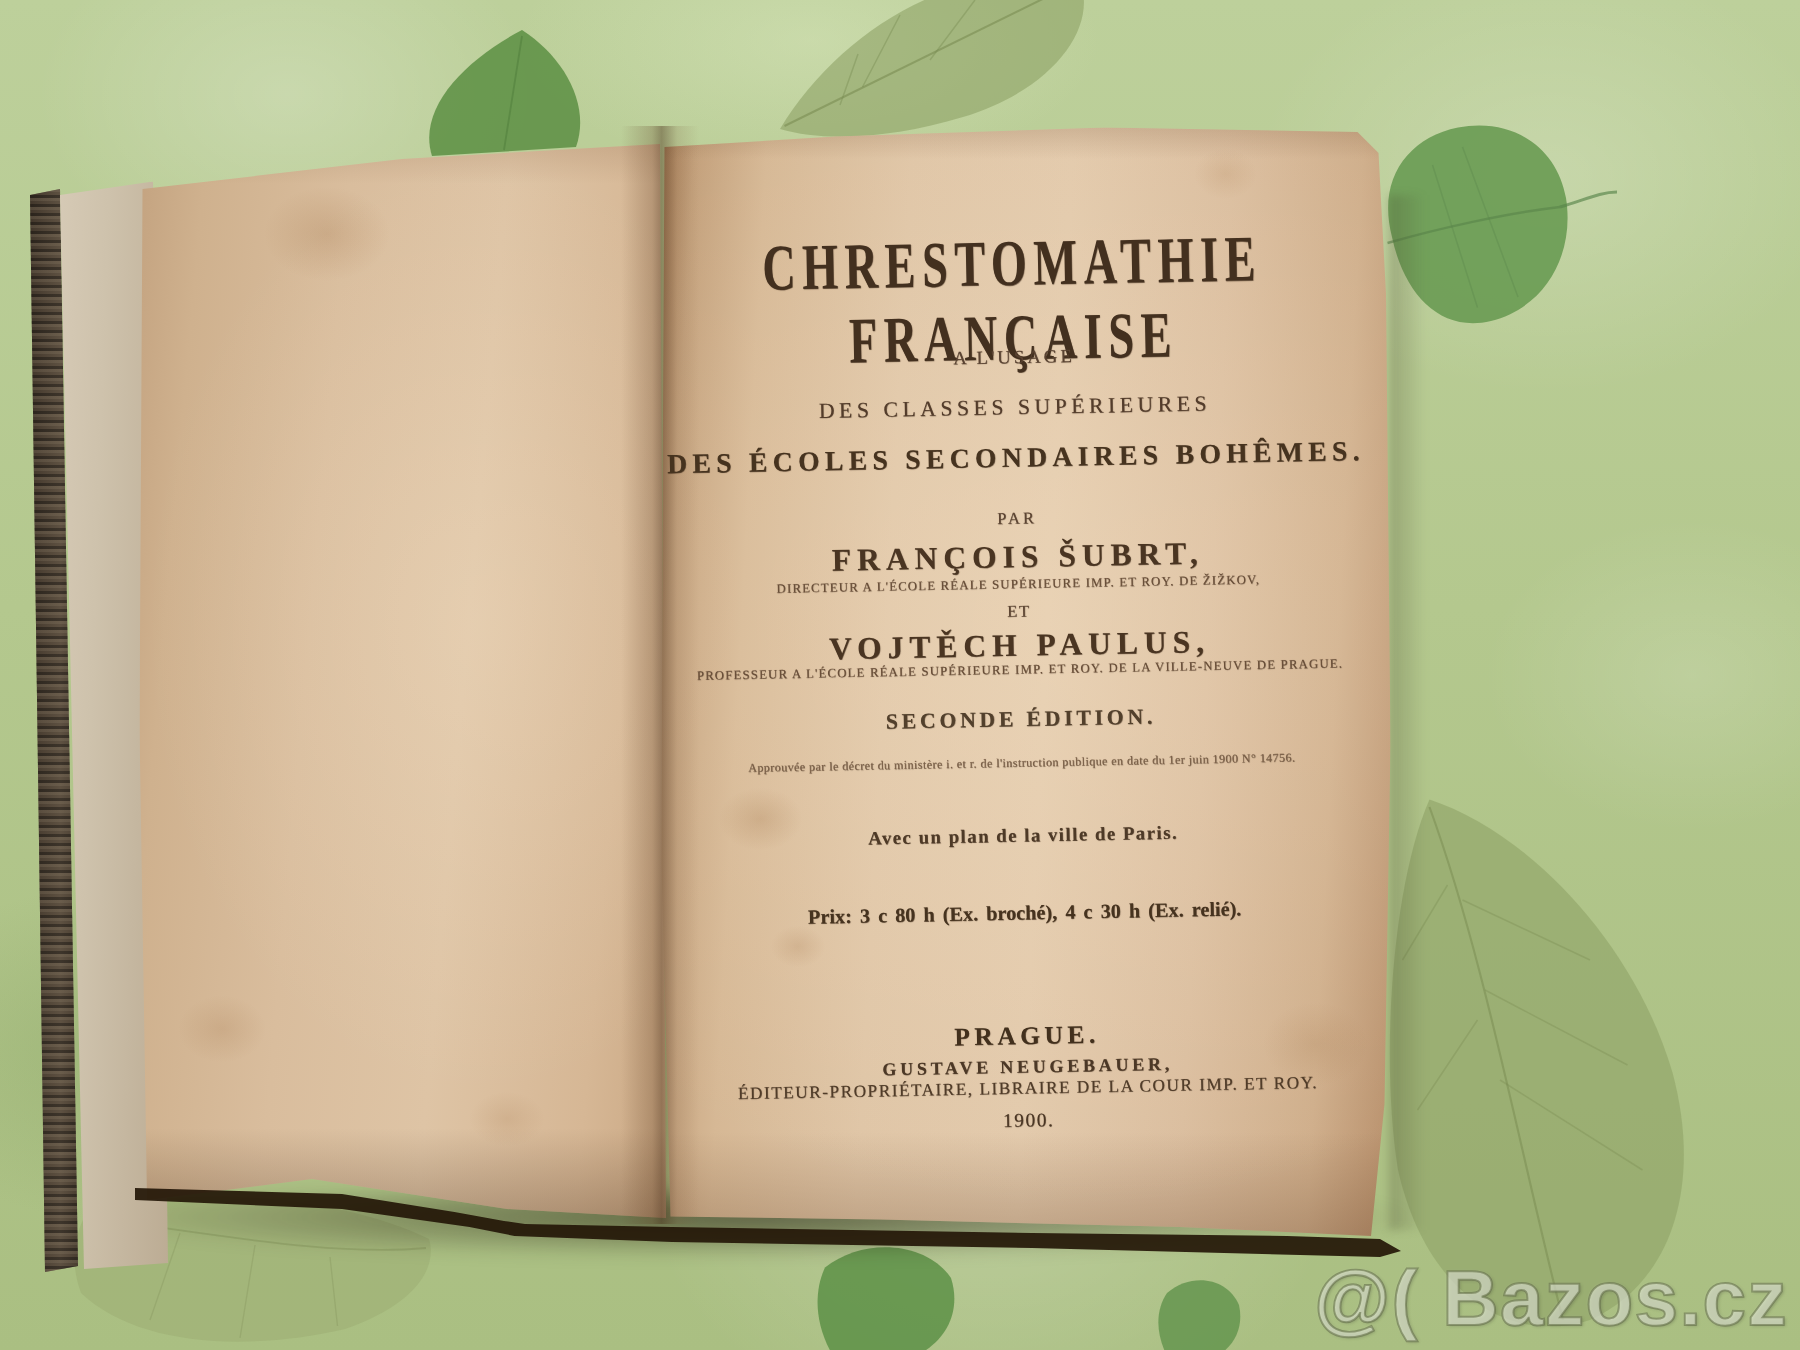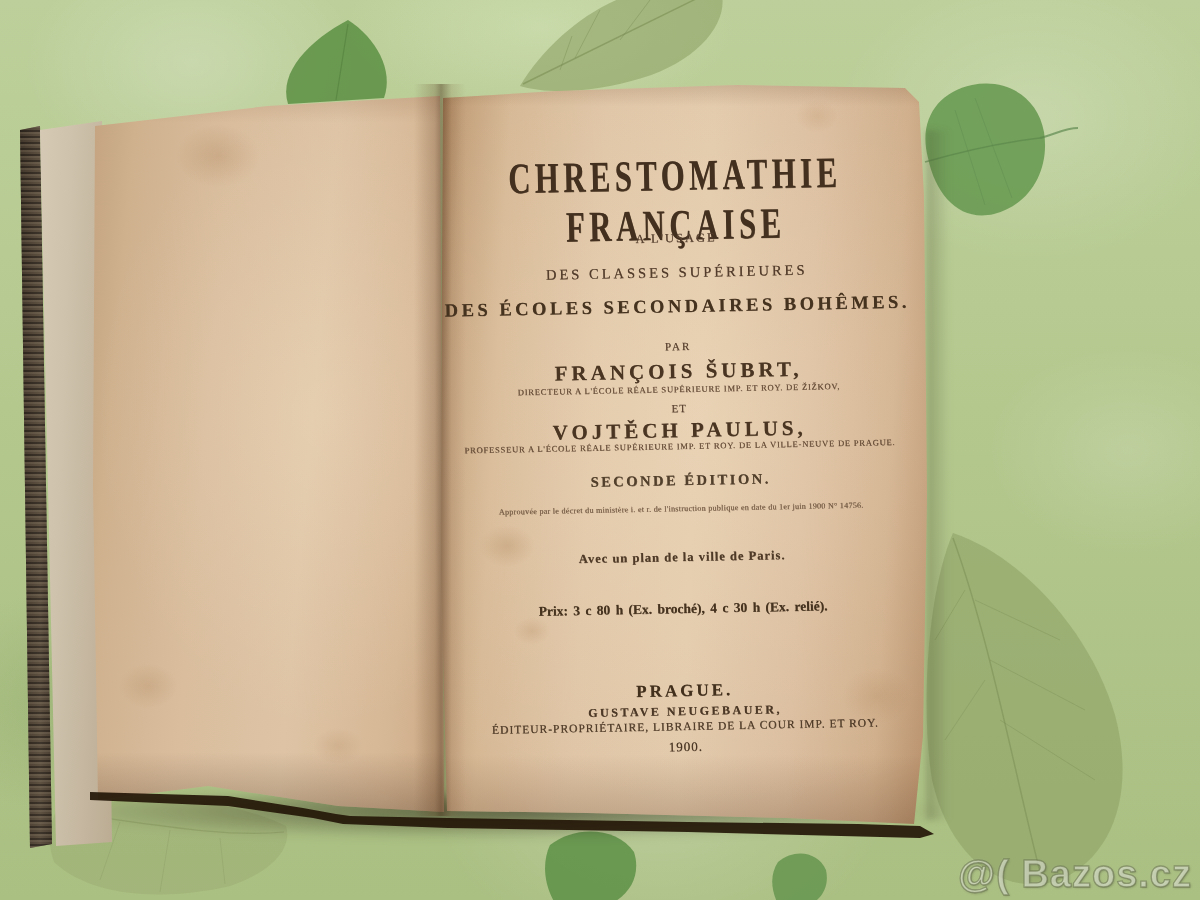--- a/index.html
+++ b/index.html
@@ -98,21 +98,21 @@
   .l-map{top:473px;font-size:12.5px;font-weight:bold;letter-spacing:1px;color:#4e3a27;}
   .l-price{top:524px;font-size:13.5px;font-weight:bold;word-spacing:2px;color:#46331f;}
   .l-city{top:604px;font-size:17px;font-weight:bold;letter-spacing:3px;color:#42301d;}
   .l-publisher{top:627px;font-size:12px;letter-spacing:2.5px;font-weight:bold;color:#4c3826;}
   .l-pubrole{top:643px;font-size:11.5px;letter-spacing:1px;color:#503c29;}
   .l-year{top:662px;font-size:13px;letter-spacing:1px;color:#4a3624;}
 
   .watermark{
     right:8px;bottom:4px;left:auto;top:auto;
     font-family:"Liberation Sans","DejaVu Sans",sans-serif;
-    font-size:38px;font-weight:bold;letter-spacing:1px;
+    font-size:52px;font-weight:bold;letter-spacing:1px;
     color:rgba(228,234,214,.5);
     -webkit-text-stroke:1.3px rgba(95,105,68,.55);
     text-shadow:0 0 2px rgba(255,255,255,.25), 1px 1px 2px rgba(60,70,40,.35);
   }
 </style>
 </head>
 <body>
 
 <div class="photo">
 

